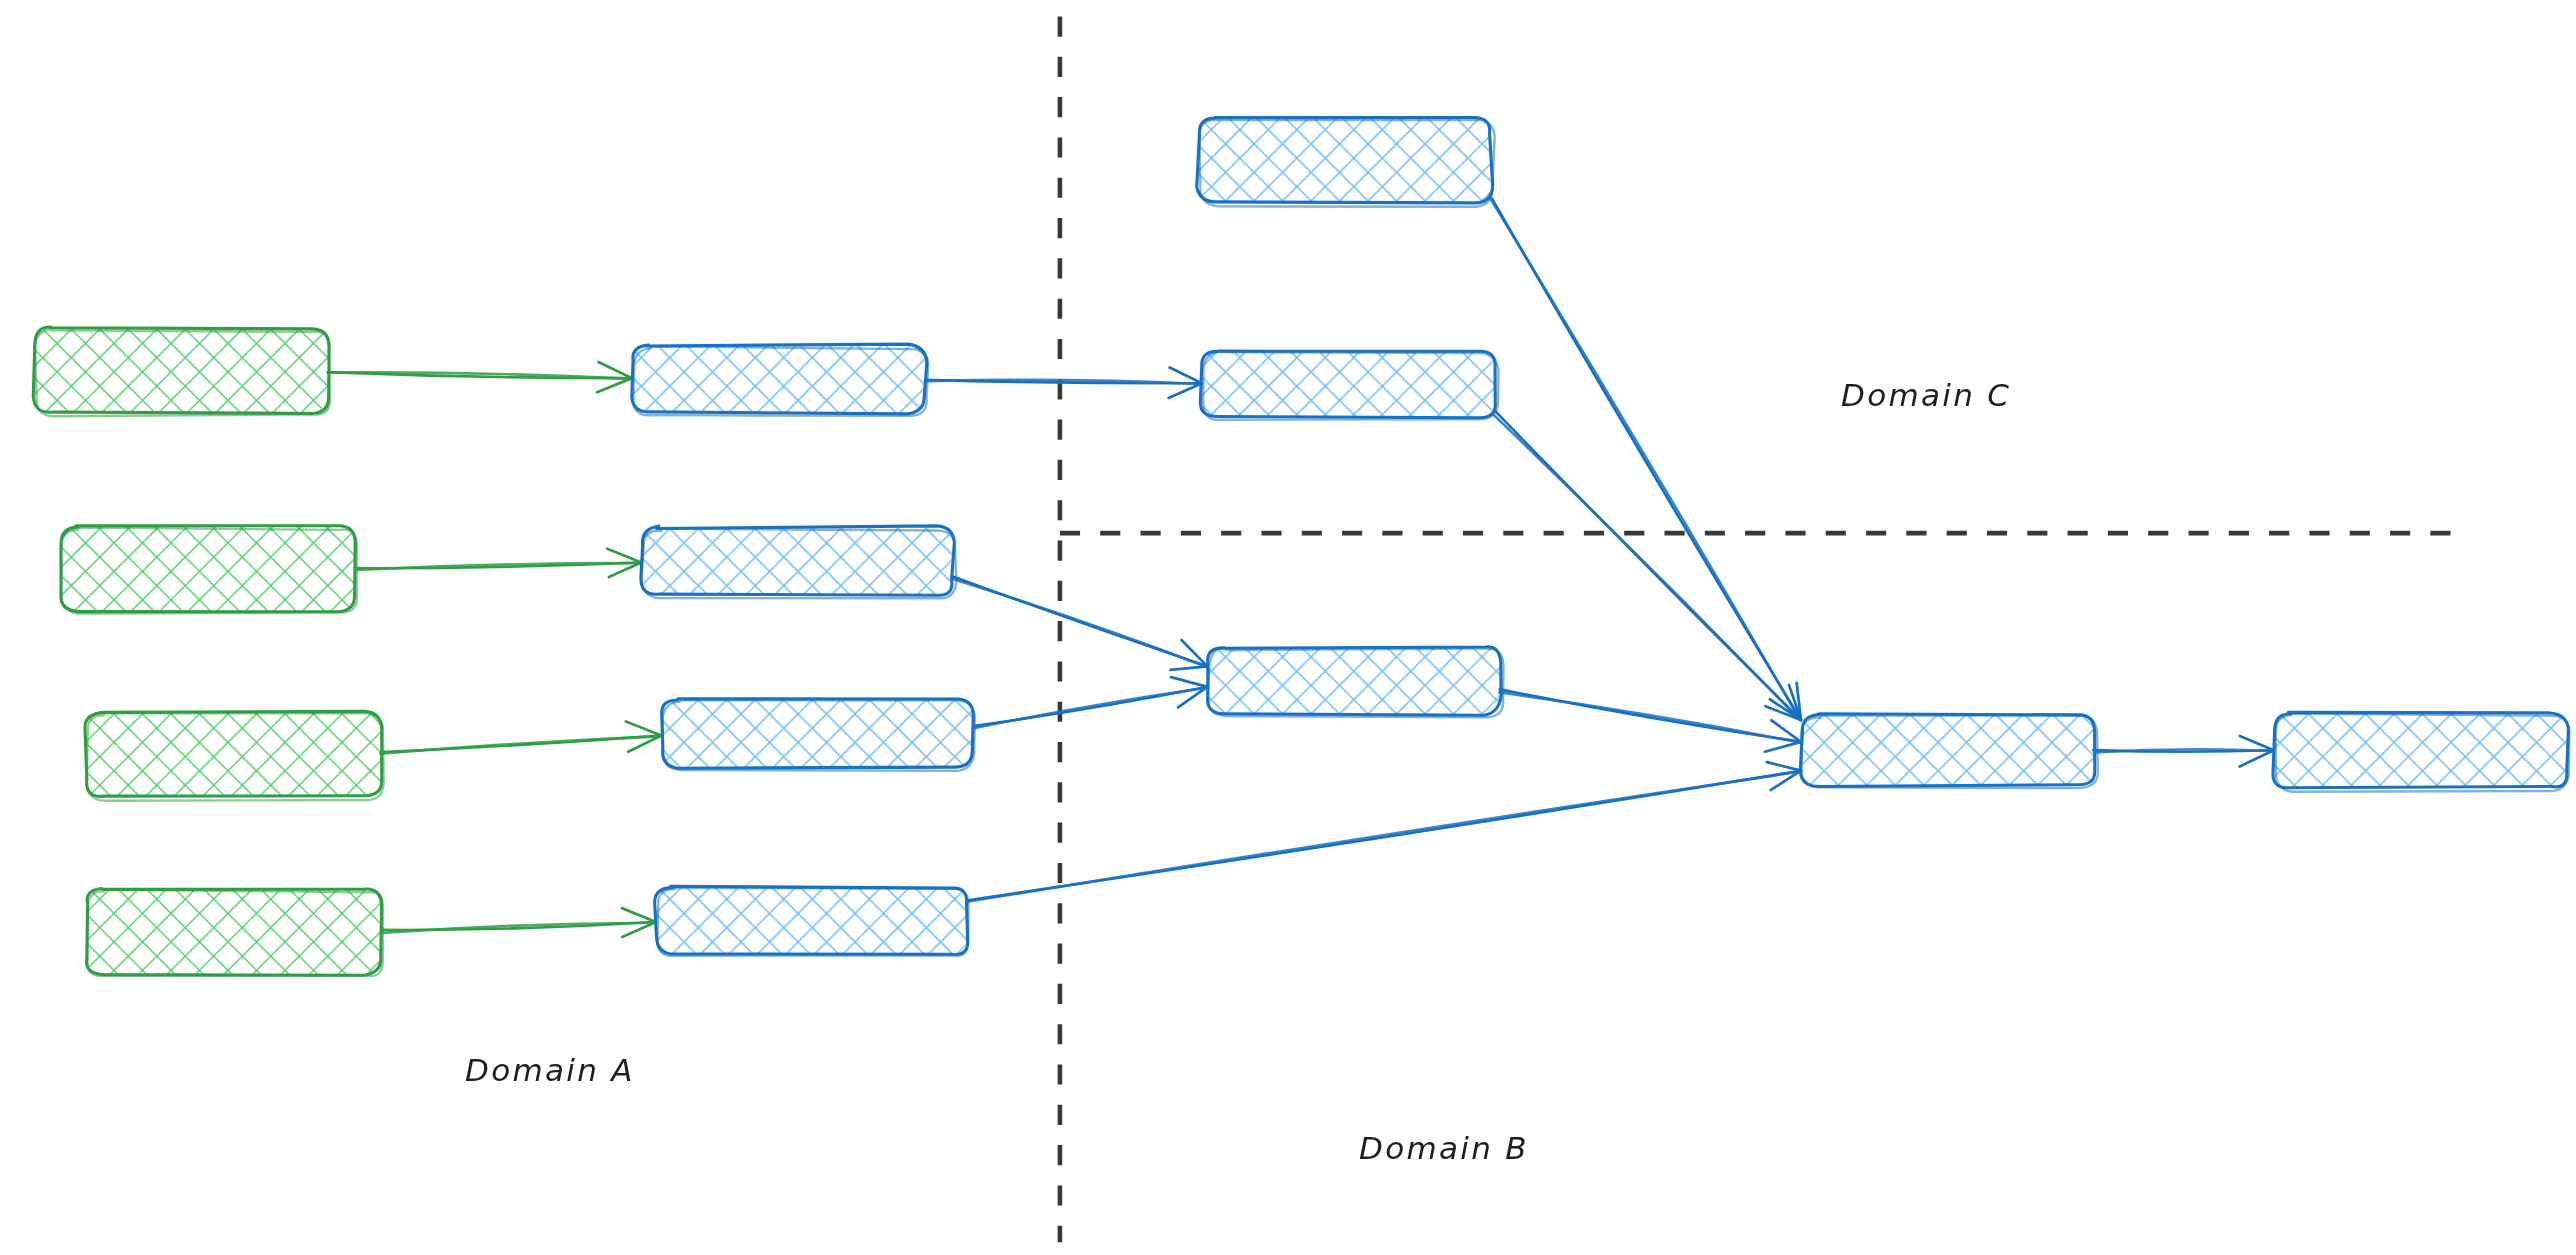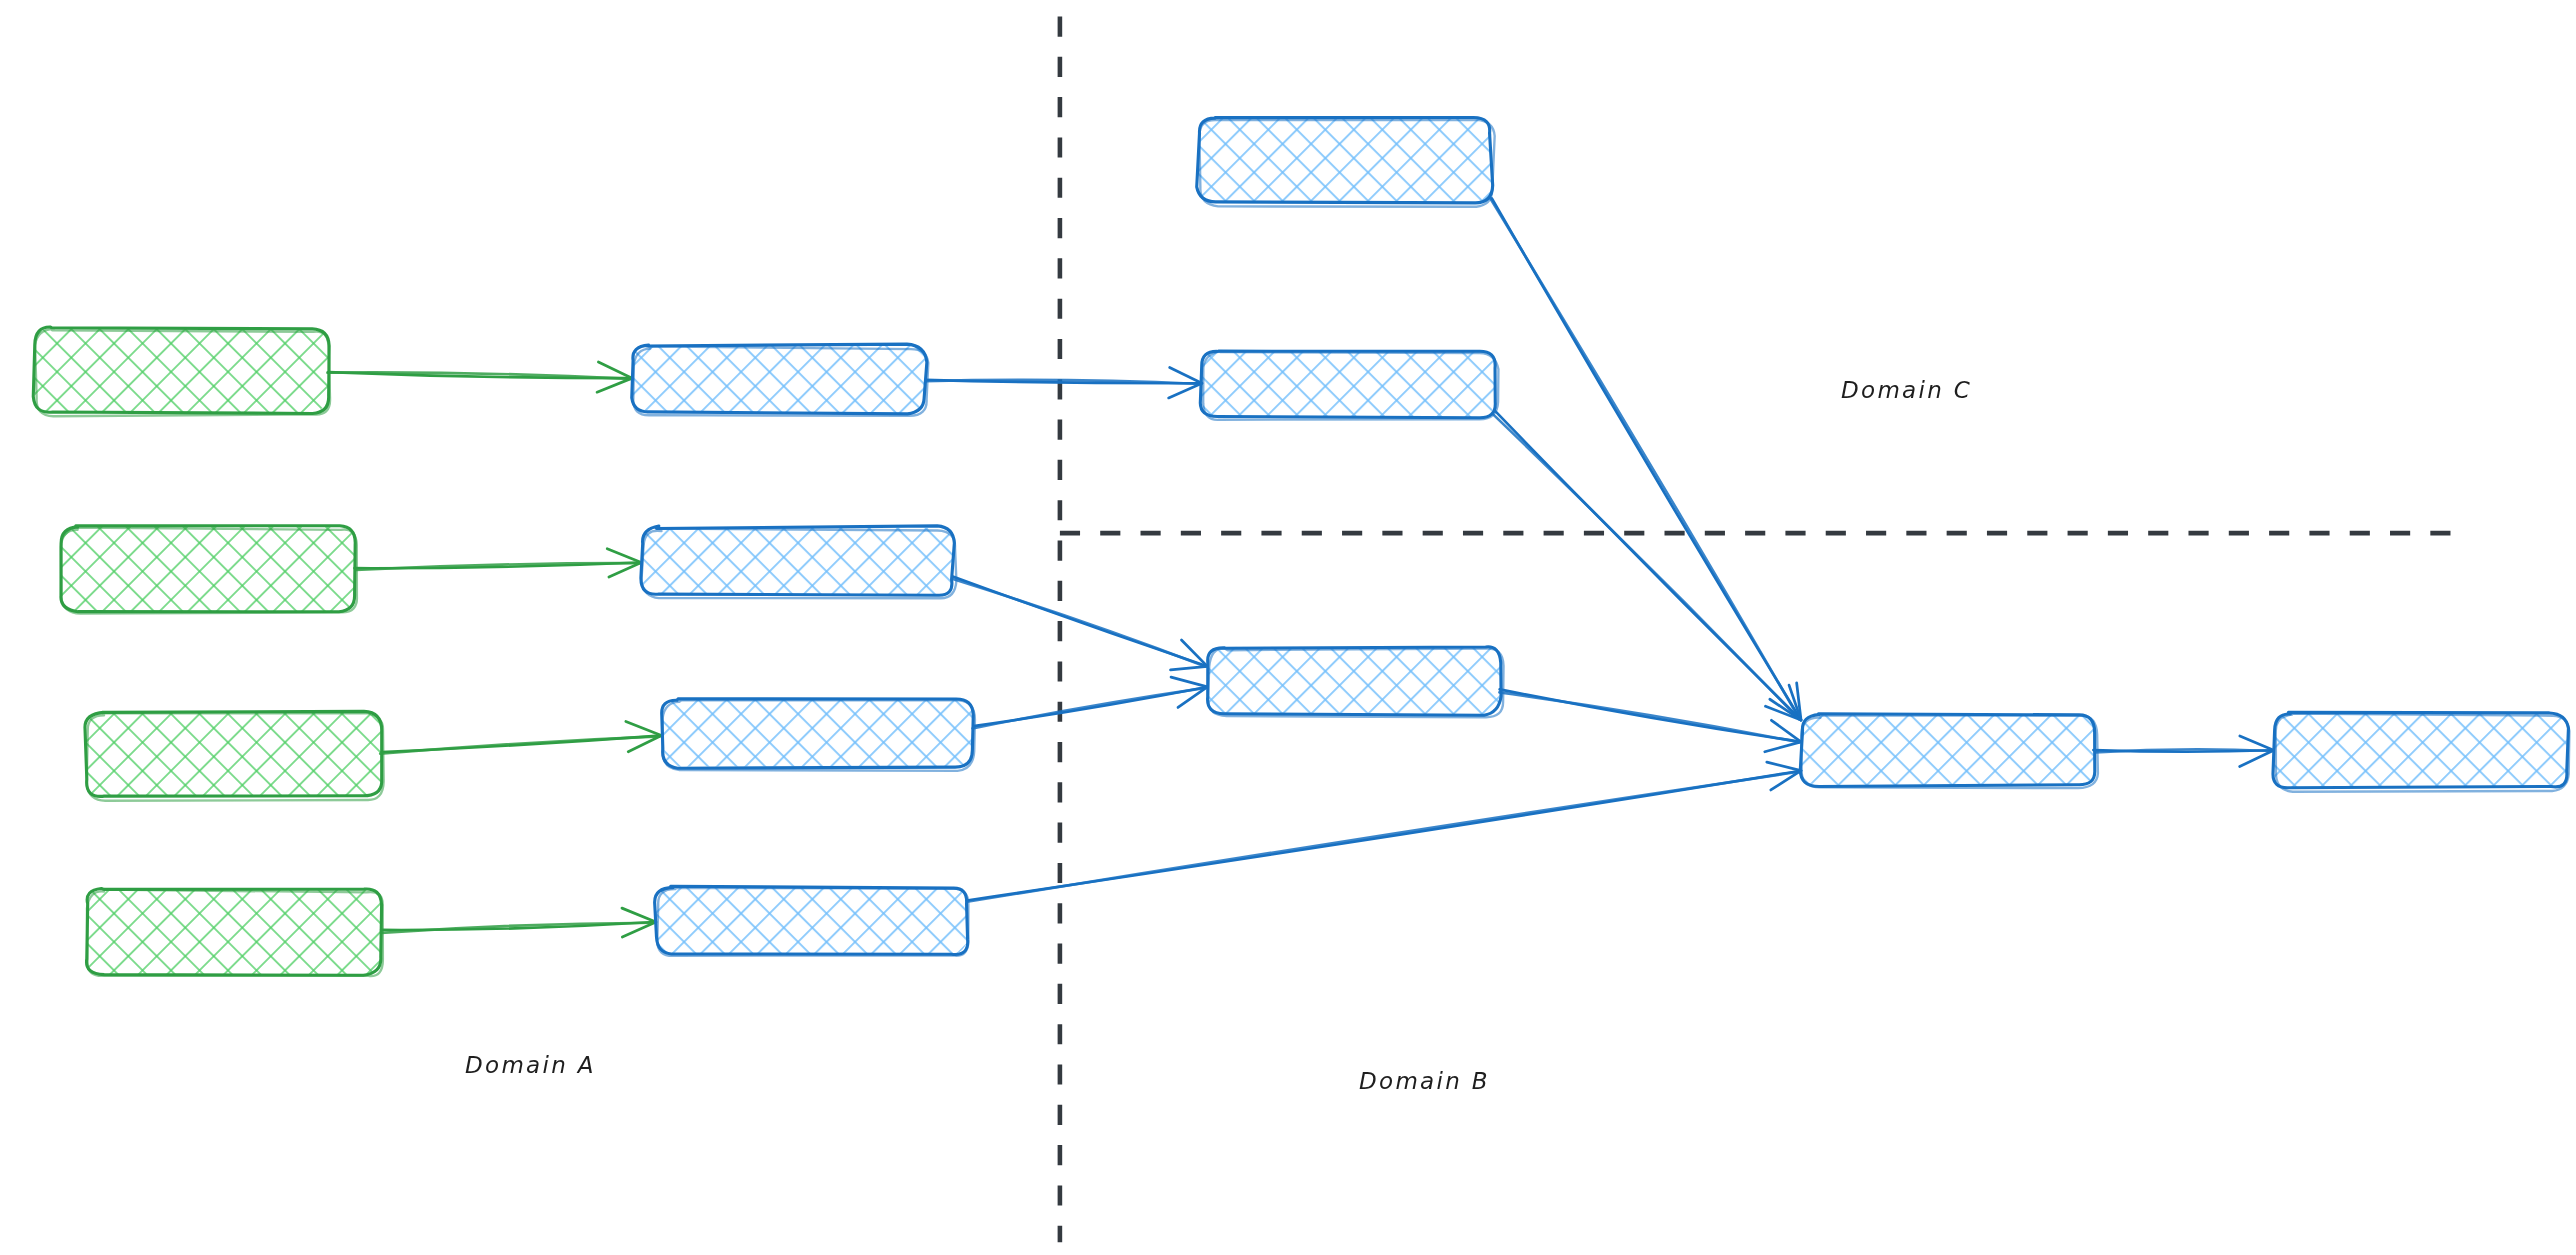--- a/index.html
+++ b/index.html
@@ -20,21 +20,21 @@
   #diagram-svg {
     position: absolute;
     top: 0;
     left: 0;
     width: 2576px;
     height: 1255px;
   }
   .domain-label {
     position: absolute;
     font-family: "DejaVu Sans", sans-serif;
-    font-size: 23px;
+    font-size: 31px;
     font-style: italic;
     color: #1e1e1e;
     letter-spacing: 2.3px;
     white-space: nowrap;
     user-select: none;
   }
 </style>
 </head>
 <body>
 
@@ -256,17 +256,17 @@
           </clipPath>
           <rect x="2482" y="778" width="320" height="82" rx="18" ry="18" fill="url(#hatch-blue)" clip-path="url(#clip-output)"></rect>
           <path d="M 2498.0643359161913 777.6851702807471 L 2783.005832483992 778.2596886428073 Q 2801.1824407204986 779.0845597600564 2803.7788798306137 794.8943242141977 L 2801.9569093100727 841.413620586507 Q 2803.7510274928063 861.9817353235558 2784.933713555336 858.4999675443396 L 2499.421013759449 859.8722189450637 Q 2480.1838039644063 861.238125207834 2481.3058416899294 843.083201569505 L 2483.0367522612214 797.0018814569339 Q 2483.676374817267 778.7369833448902 2500.1464252136648 779.3730472428724 Z" fill="none" stroke="#1971c2" stroke-width="3.4" stroke-linecap="round" stroke-linejoin="round" opacity="1"></path>
           <path d="M 2502.60621410124 779.0711384670809 L 2786.9011897116898 781.3491226037964 Q 2802.4463561315088 781.4840718204156 2804.7911490954457 797.992368930392 L 2804.038132580742 845.1782318683341 Q 2802.5449107334016 862.0827874815092 2785.976930907741 863.4634797940031 L 2502.848384850472 864.3375041497872 Q 2484.2391963105647 862.7831148909405 2484.458114606142 843.7590604772791 L 2484.285214929655 797.925056203641 Q 2484.3216374225913 782.0751109210775 2502.1501783009617 780.0806804182008 Z" fill="none" stroke="#1971c2" stroke-width="2.6" stroke-linecap="round" stroke-linejoin="round" opacity="0.55"></path>
         </g>
       </g>
   </svg>
 
   <div id="labels-layer">
       <div class="domain-label" style="left: 465px; top: 1052px;">Domain A</div>
-      <div class="domain-label" style="left: 1359px; top: 1068px;">Domain B</div>
+      <div class="domain-label" style="left: 1359px; top: 1130px;">Domain B</div>
       <div class="domain-label" style="left: 1841px; top: 377px;">Domain C</div>
     </div>
 </div>
 
 
 </body></html>

